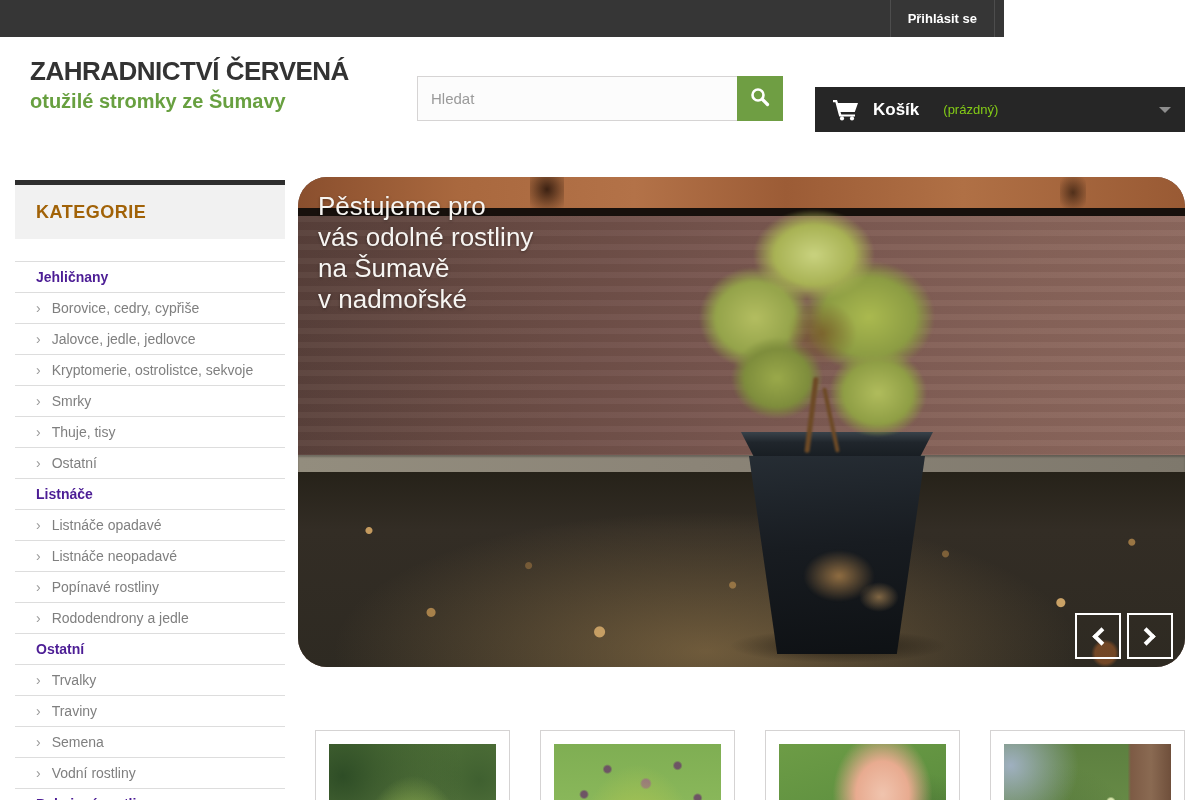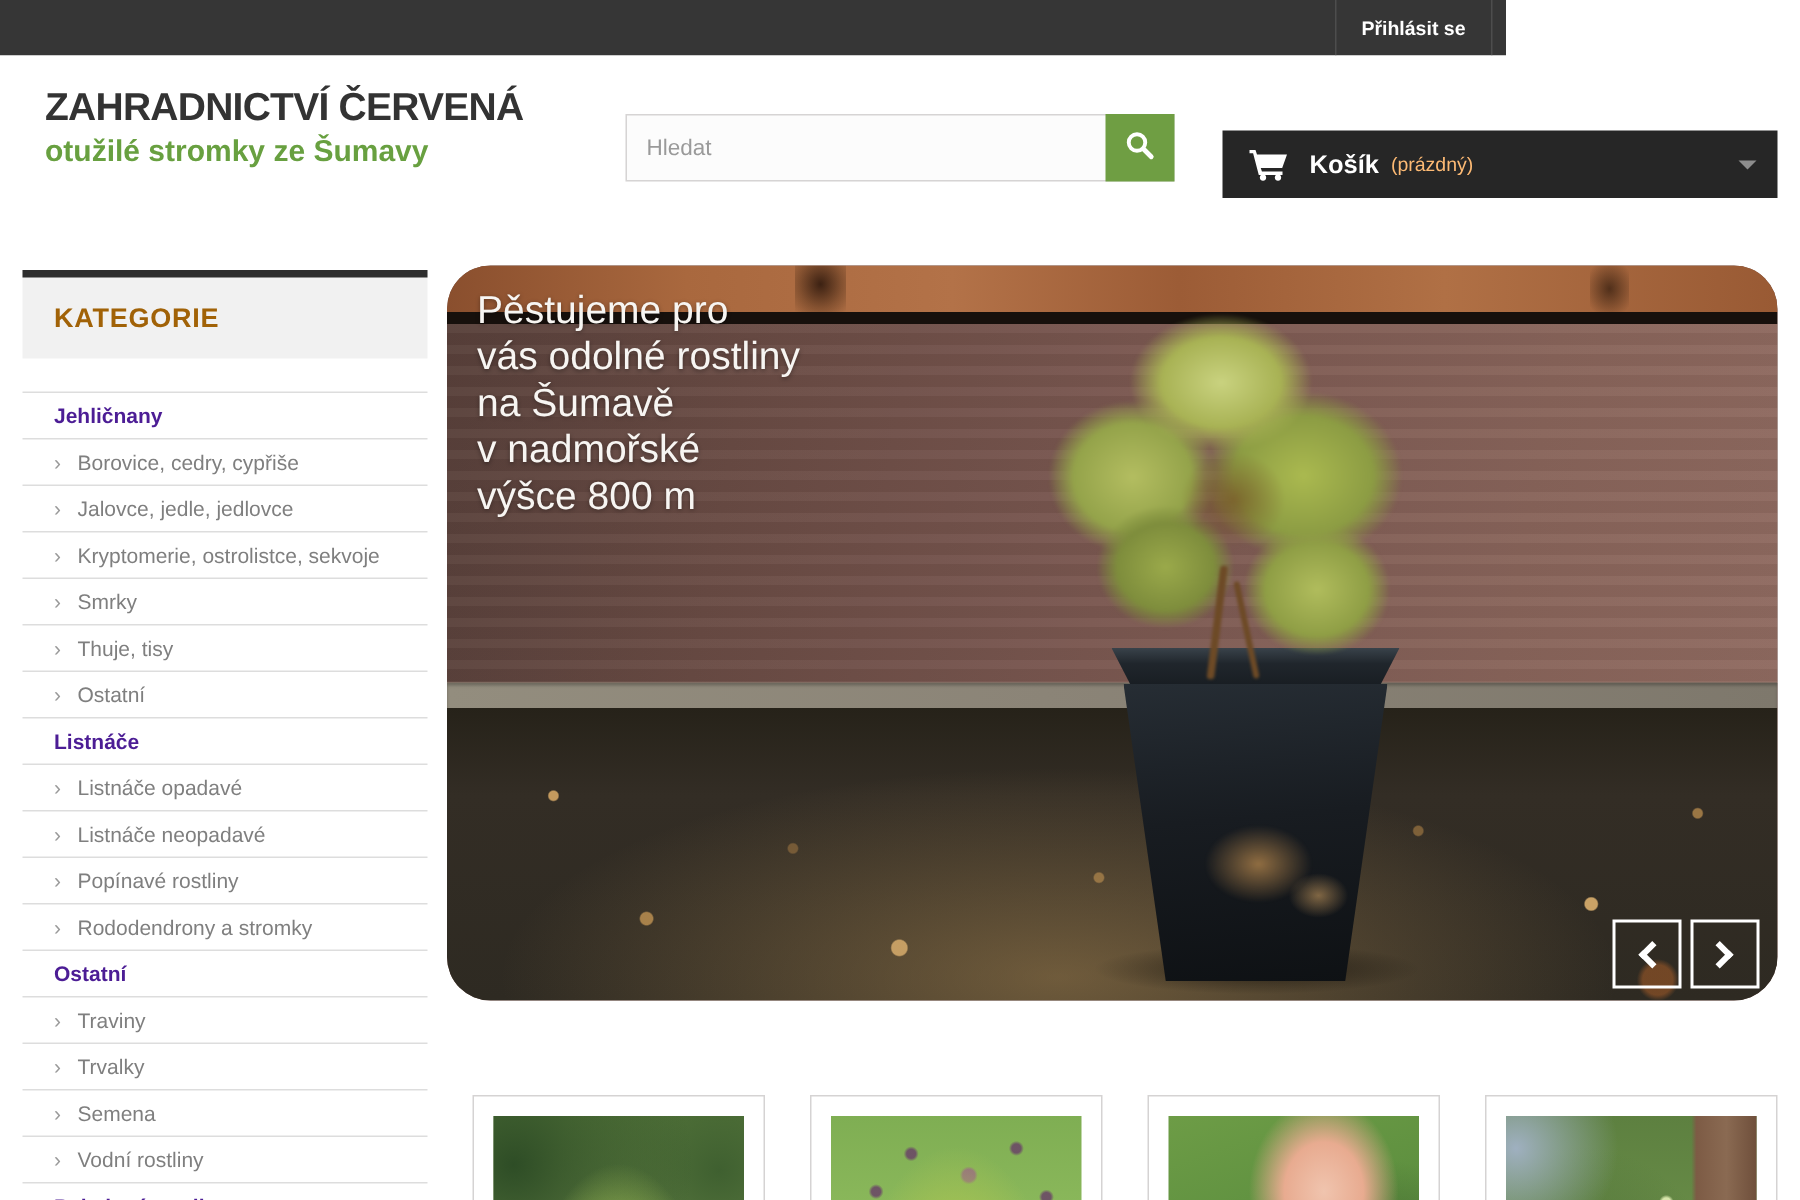--- a/index.html
+++ b/index.html
@@ -23,21 +23,21 @@
     padding:0 56px 0 13px; font-size:15px; color:#444; outline:none;
     font-family:"Liberation Sans", sans-serif; }
   .search input::placeholder { color:#9a9a9a; }
   .search-btn { position:absolute; right:0; top:0; width:46px; height:45px; border:none;
     background:#6f9e43; cursor:pointer; display:flex; align-items:center; justify-content:center; }
 
   .cart { position:absolute; left:815px; top:50px; width:370px; height:45px; background:#262626;
     display:flex; align-items:center; cursor:pointer; }
   .cart-icon-wrap { width:48px; display:flex; justify-content:center; margin-left:6px; }
   .cart-label { color:#fff; font-size:17px; font-weight:bold; margin-left:4px; }
-  .cart-status { color:#fdba74; font-size:13px; margin-left:8px; }
+  .cart-status { color:#84cc16; font-size:13px; margin-left:24px; }
   .cart-caret { position:absolute; right:14px; top:20px; width:0; height:0;
     border-left:6px solid transparent; border-right:6px solid transparent;
     border-top:6px solid #8d8d8d; }
 
   
   .sidebar { position:absolute; left:15px; top:180px; width:270px; }
   .cat-title { border-top:5px solid #2e2e2e; background:#f1f1f1;
     padding:17px 0 16px 21px; font-size:18px; font-weight:bold; color:#a16207;
     letter-spacing:0.5px; }
   .cat-list { margin-top:22px; }
@@ -199,24 +199,24 @@
       <div class="cat-row"><span class="chev">›</span><span class="cat-label">Borovice, cedry, cypřiše</span></div>
       <div class="cat-row"><span class="chev">›</span><span class="cat-label">Jalovce, jedle, jedlovce</span></div>
       <div class="cat-row"><span class="chev">›</span><span class="cat-label">Kryptomerie, ostrolistce, sekvoje</span></div>
       <div class="cat-row"><span class="chev">›</span><span class="cat-label">Smrky</span></div>
       <div class="cat-row"><span class="chev">›</span><span class="cat-label">Thuje, tisy</span></div>
       <div class="cat-row"><span class="chev">›</span><span class="cat-label">Ostatní</span></div>
       <div class="cat-row cat-header"><span class="cat-label">Listnáče</span></div>
       <div class="cat-row"><span class="chev">›</span><span class="cat-label">Listnáče opadavé</span></div>
       <div class="cat-row"><span class="chev">›</span><span class="cat-label">Listnáče neopadavé</span></div>
       <div class="cat-row"><span class="chev">›</span><span class="cat-label">Popínavé rostliny</span></div>
-      <div class="cat-row"><span class="chev">›</span><span class="cat-label">Rododendrony a stromky</span></div>
+      <div class="cat-row"><span class="chev">›</span><span class="cat-label">Rododendrony a jedle</span></div>
       <div class="cat-row cat-header"><span class="cat-label">Ostatní</span></div>
+      <div class="cat-row"><span class="chev">›</span><span class="cat-label">Trvalky</span></div>
       <div class="cat-row"><span class="chev">›</span><span class="cat-label">Traviny</span></div>
-      <div class="cat-row"><span class="chev">›</span><span class="cat-label">Trvalky</span></div>
       <div class="cat-row"><span class="chev">›</span><span class="cat-label">Semena</span></div>
       <div class="cat-row"><span class="chev">›</span><span class="cat-label">Vodní rostliny</span></div>
       <div class="cat-row cat-header"><span class="cat-label">Pokojové rostliny</span></div>
     </div>
 </div>
 
 <div class="hero">
   <div class="hero-wall-top">
     <div class="knot1"></div>
     <div class="knot2"></div>
@@ -242,21 +242,20 @@
       <div class="pb6"></div>
     <div class="stem1"></div>
       <div class="stem2"></div>
   </div>
 
   <div class="hero-headline">
       <div>Pěstujeme pro</div>
       <div>vás odolné rostliny</div>
       <div>na Šumavě</div>
       <div>v nadmořské</div>
-      <div>výšce 800 m</div>
     </div>
 
   <div class="slider-nav">
     <button class="slider-btn">
       <span class="chevshape chev-left"></span>
     </button>
     <button class="slider-btn">
       <span class="chevshape chev-right"></span>
     </button>
   </div>

